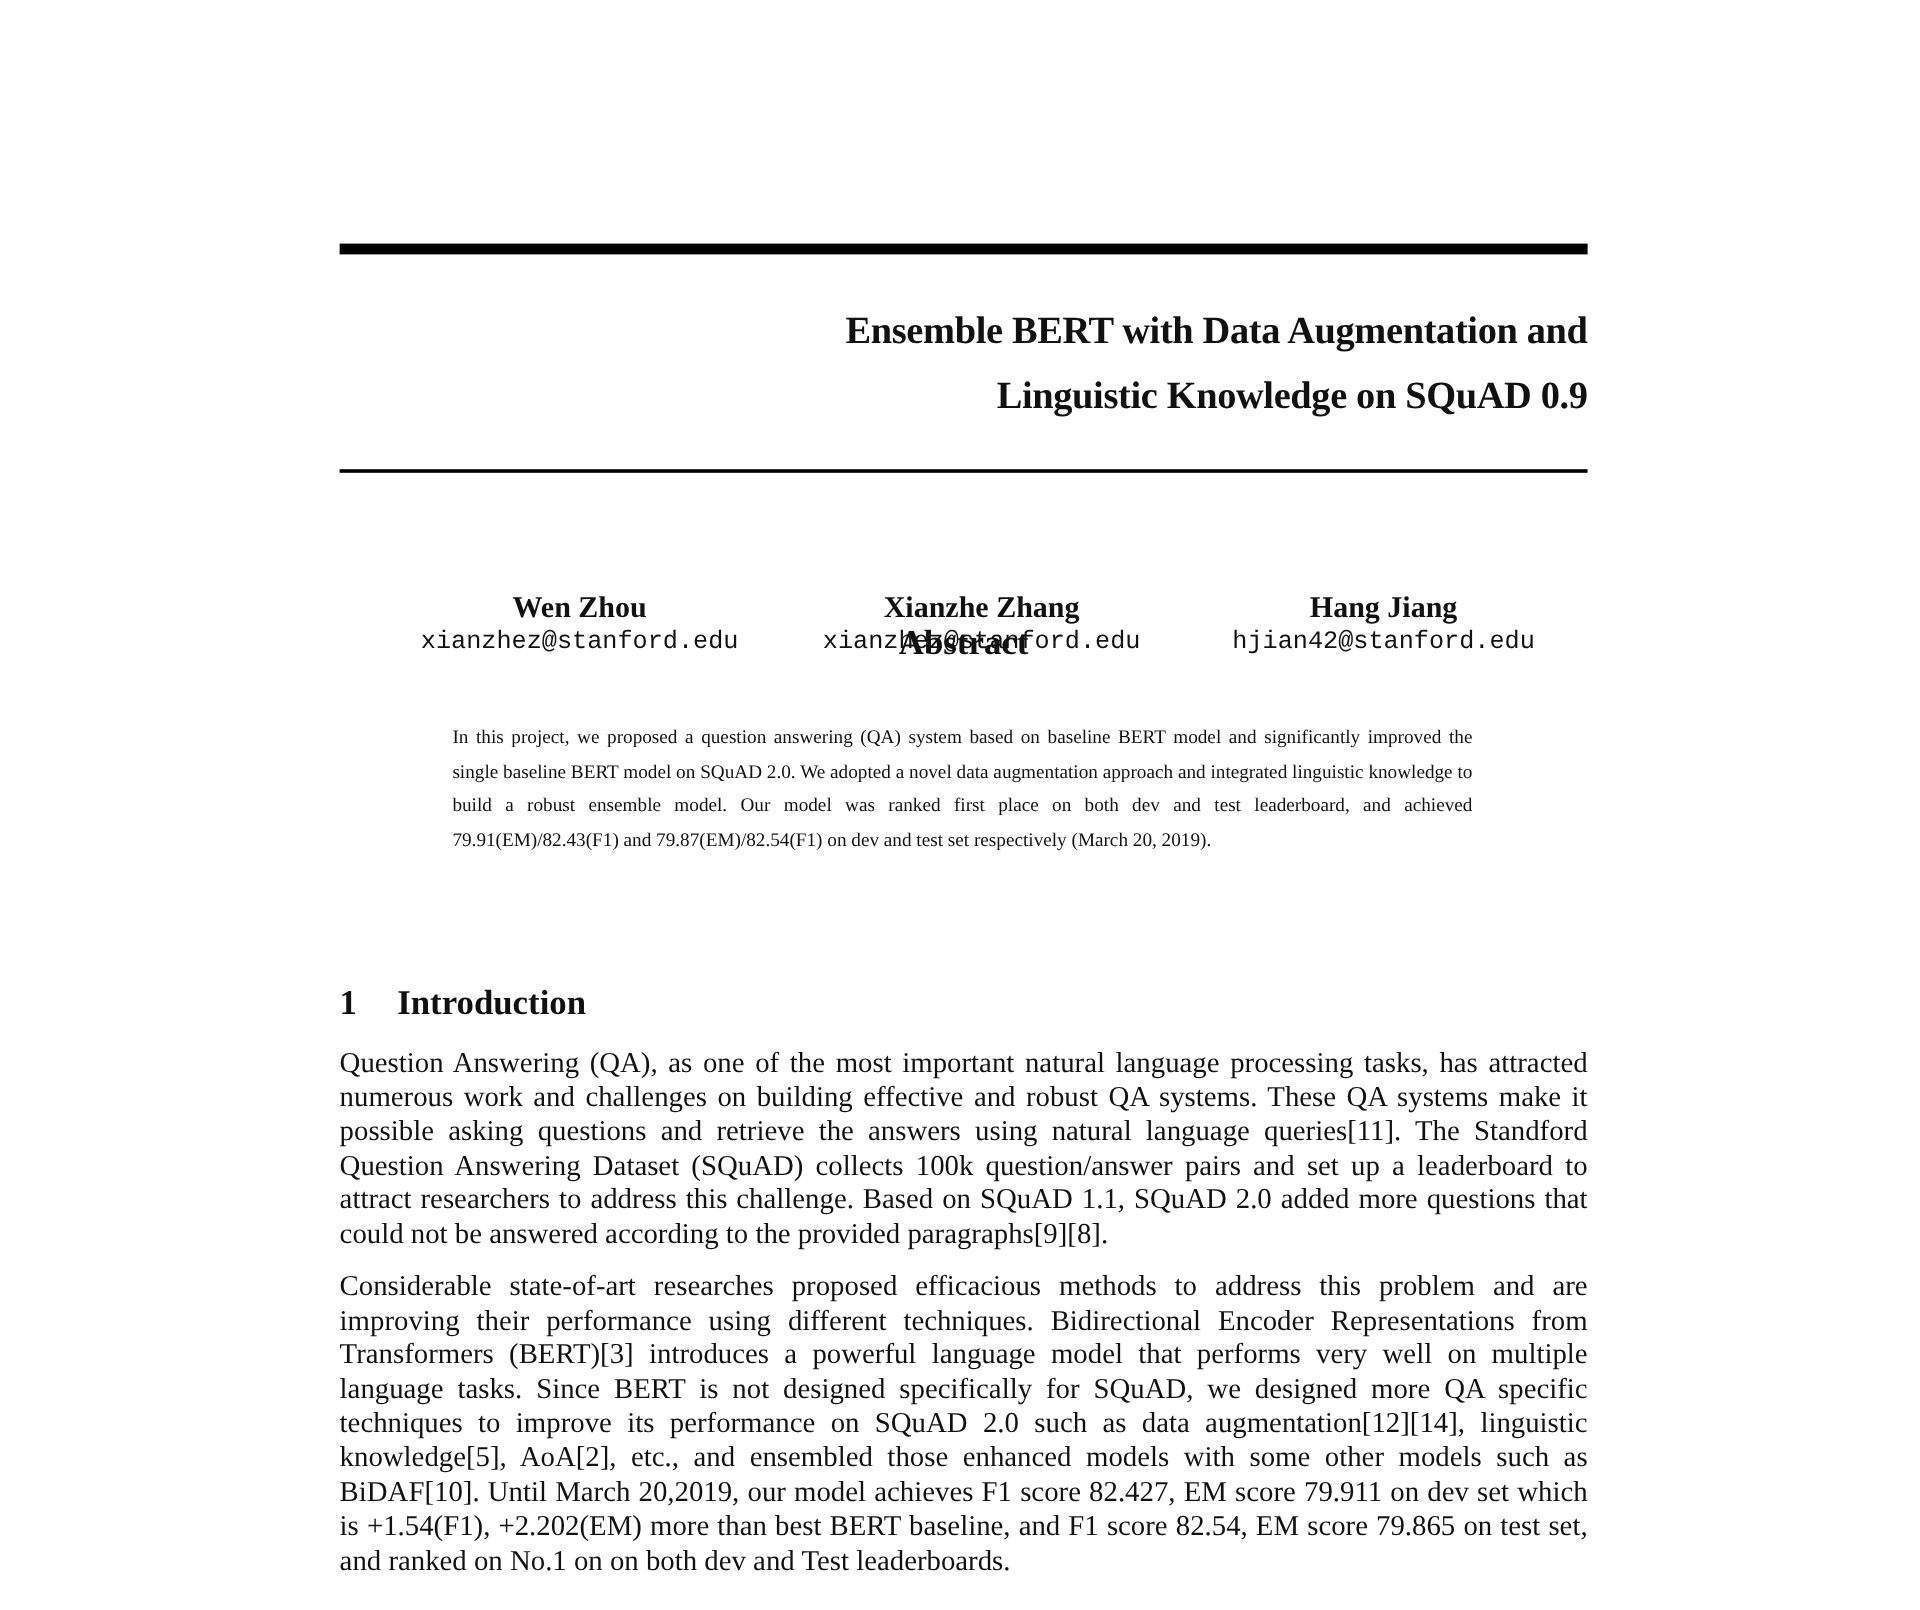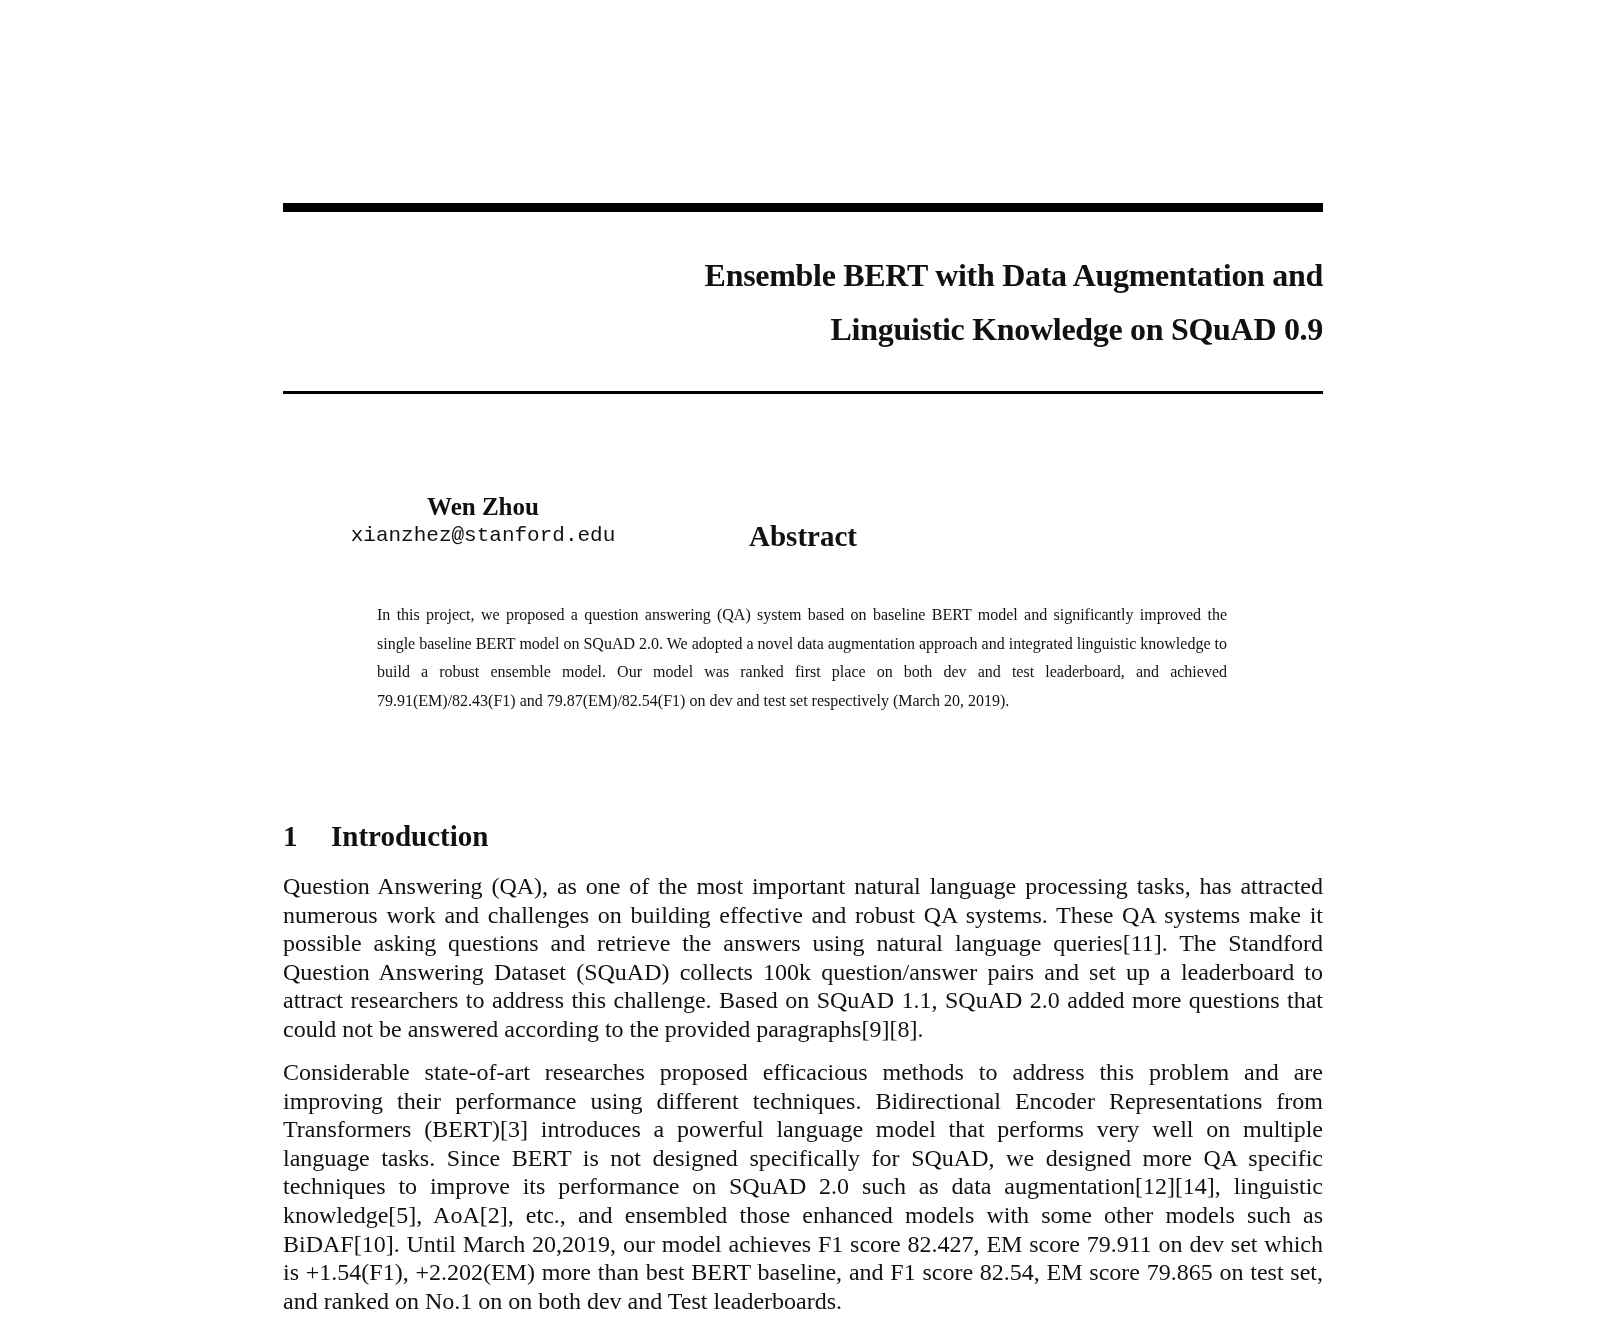--- a/index.html
+++ b/index.html
@@ -29,20 +29,28 @@
     <div>Ensemble BERT with Data Augmentation and</div>
     <div>Linguistic Knowledge on SQuAD 0.9</div>
   </div>
   <div class="rule-thin"></div>
 
   <div class="authors">
     <div class="author" style="left:40px;width:320px;">
       <div class="name">Wen Zhou</div>
       <div class="email">xianzhez@stanford.edu</div>
     </div>
+    <div class="author" style="left:370px;width:330px;">
+      <div class="name">Xianzhe Zhang</div>
+      <div class="email">xianzhez@stanford.edu</div>
+    </div>
+    <div class="author" style="left:710px;width:320px;">
+      <div class="name">Hang Jiang</div>
+      <div class="email">hjian42@stanford.edu</div>
+    </div>
   </div>
 
   <div class="abstract-h">Abstract</div>
   <div class="abstract">In this project, we proposed a question answering (QA) system based on baseline BERT model and significantly improved the single baseline BERT model on SQuAD 2.0.  We adopted a novel data augmentation approach and integrated linguistic knowledge to build a robust ensemble model. Our model was ranked first place on both dev and test leaderboard, and achieved 79.91(EM)/82.43(F1) and 79.87(EM)/82.54(F1) on dev and test set respectively (March 20, 2019).</div>
 
   <div class="sec-h">
     <span class="num">1</span><span>Introduction</span>
   </div>
   <div class="para p1">Question Answering (QA), as one of the most important natural language processing tasks, has attracted numerous work and challenges on building effective and robust QA systems. These QA systems make it possible asking questions and retrieve the answers using natural language queries[11]. The Standford Question Answering Dataset (SQuAD) collects 100k question/answer pairs and set up a leaderboard to attract researchers to address this challenge. Based on SQuAD 1.1, SQuAD 2.0 added more questions that could not be answered according to the provided paragraphs[9][8].</div>
   <div class="para p2">Considerable state-of-art researches proposed efficacious methods to address this problem and are improving their performance using different techniques. Bidirectional Encoder Representations from Transformers (BERT)[3] introduces a powerful language model that performs very well on multiple language tasks. Since BERT is not designed specifically for SQuAD, we designed more QA specific techniques to improve its performance on SQuAD 2.0 such as data augmentation[12][14], linguistic knowledge[5], AoA[2], etc., and ensembled those enhanced models with some other models such as BiDAF[10]. Until March 20,2019, our model achieves F1 score 82.427, EM score 79.911 on dev set which is +1.54(F1), +2.202(EM) more than best BERT baseline, and F1 score 82.54, EM score 79.865 on test set, and ranked on No.1 on on both dev and Test leaderboards.</div>

